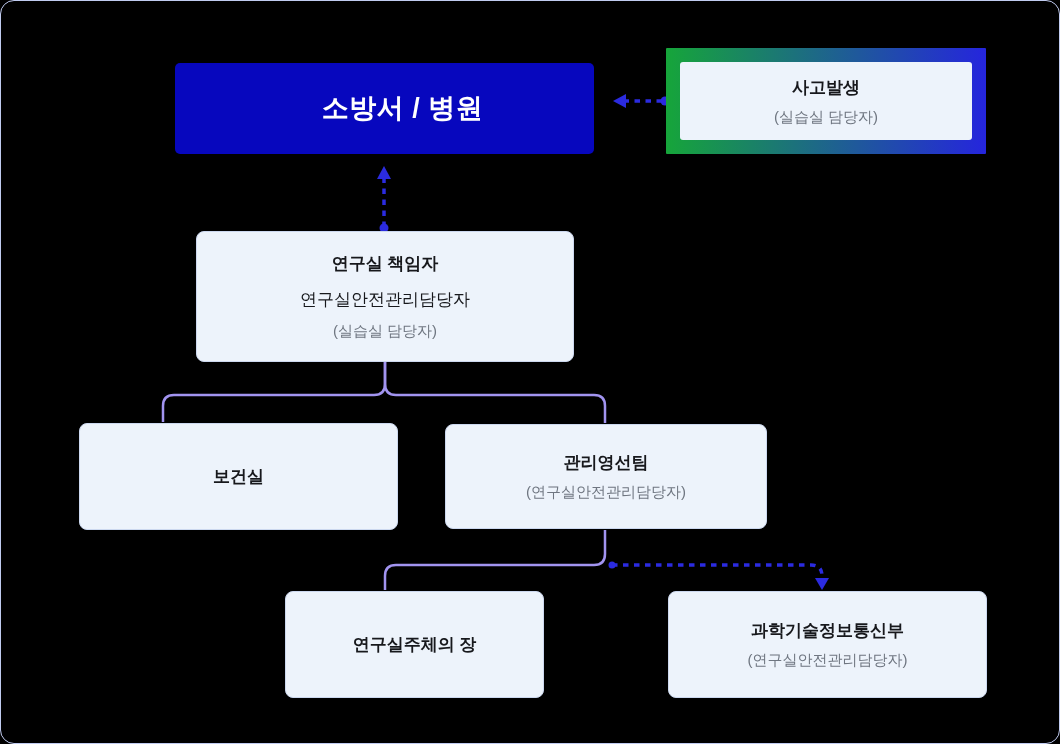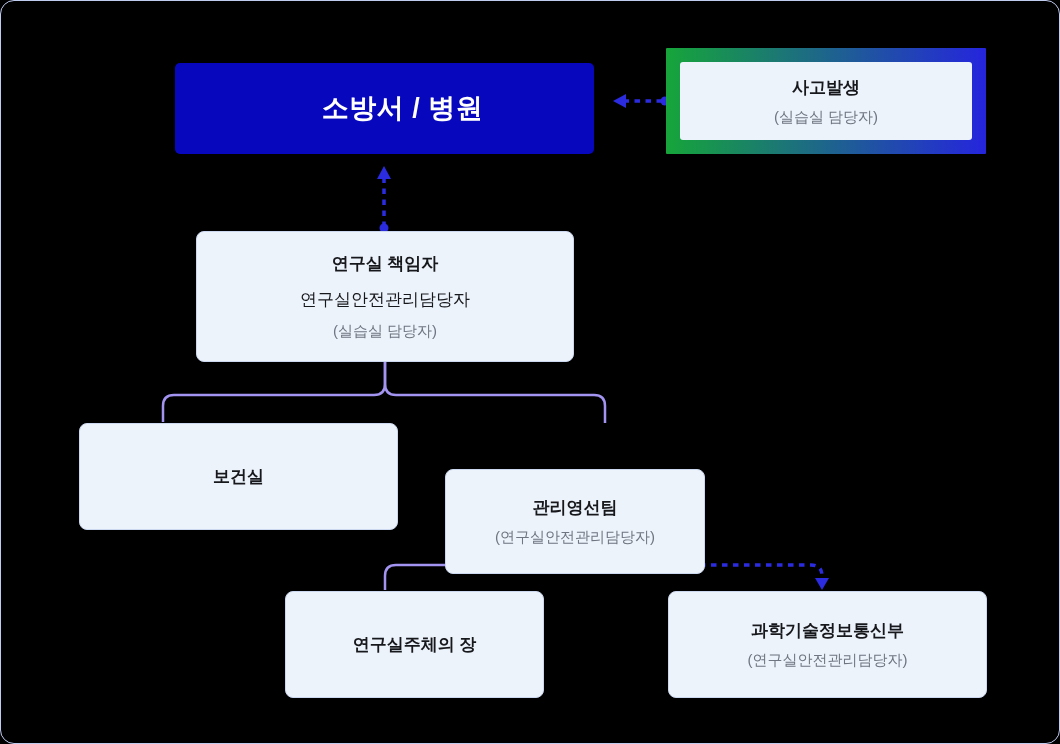--- a/index.html
+++ b/index.html
@@ -48,21 +48,21 @@
     display: flex; flex-direction: column;
     align-items: center; justify-content: center;
     text-align: center;
   }
   .gradient-wrap .title { font-size: 17px; font-weight: bold; color: #17181c; }
   .gradient-wrap .subtitle { font-size: 15px; color: #6f7681; margin-top: 9px; }
   .node.labmgr { left: 195px; top: 230px; width: 378px; height: 131px; }
   .node.labmgr .title2 { font-size: 17px; font-weight: normal; color: #17181c; margin-top: 13px; }
   .node.labmgr .subtitle { margin-top: 11px; }
   .node.health { left: 78px;  top: 422px; width: 319px; height: 107px; }
-  .node.facility { left: 444px; top: 423px; width: 260px; height: 105px; margin-top: 45px; }
+  .node.facility { left: 444px; top: 423px; width: 322px; height: 105px; }
   .node.labhead { left: 240px; top: 590px; width: 259px; height: 107px; margin-left: 44px; }
   .node.ministry { left: 667px; top: 590px; width: 319px; height: 107px; }
   svg.wires { position: absolute; left: 0; top: 0; pointer-events: none; }
 </style>
 </head>
 <body>
 
 <div class="canvas">
 
   <svg class="wires" width="1060" height="744" viewBox="0 0 1060 744">

